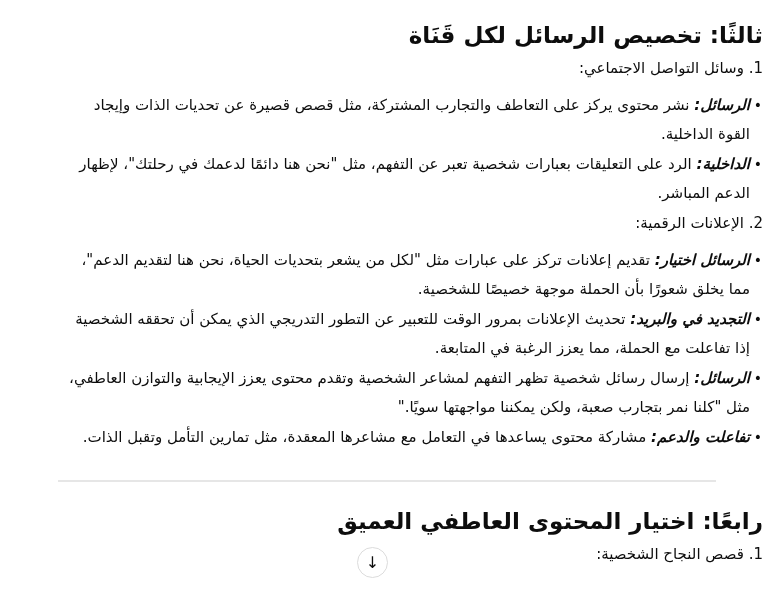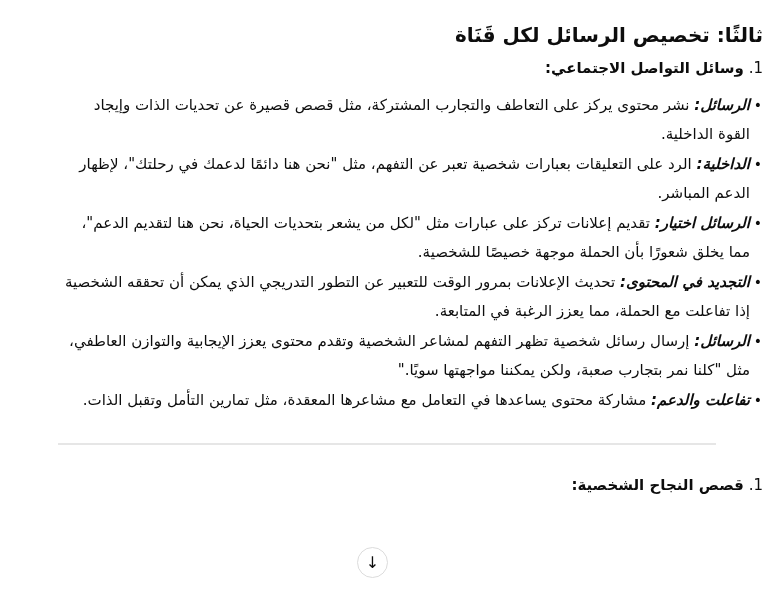--- a/index.html
+++ b/index.html
@@ -15,35 +15,35 @@
     direction: rtl;
     font-family: "DejaVu Sans", sans-serif;
     font-size: 15px;
     line-height: 29px;
     color: #0d0d0d;
   }
   .content {
     padding: 14px 7px 0 58px;
   }
   .heading {
-    font-size: 20px;
+    font-size: 23px;
     line-height: 26px;
     font-weight: 700;
     margin: 8px 0 6px 0;
     text-align: right;
   }
   .num-item {
     margin: 0 0 8px 0;
     text-align: right;
   }
   .num-item .num {
     font-weight: 400;
   }
   .num-item .title {
-    font-weight: 700;
+    font-weight: 400;
   }
   .bullets {
     margin: 0;
     padding: 0;
   }
   .bullet {
     position: relative;
     margin: 1px 0;
     padding-right: 13px;
     text-align: right;
@@ -92,27 +92,29 @@
 </head>
 <body>
 
 <div class="content" id="doc">
     <h3 class="heading">ثالثًا: تخصيص الرسائل لكل قَنَاة</h3>
     <div class="num-item"><span class="num">1. </span><span class="title">وسائل التواصل الاجتماعي:</span></div>
     <div class="bullets">
       <div class="bullet"><span class="marker">•</span><span class="lead">الرسائل:</span> <span class="text">نشر محتوى يركز على التعاطف والتجارب المشتركة، مثل قصص قصيرة عن تحديات الذات وإيجاد القوة الداخلية.</span></div>
       <div class="bullet"><span class="marker">•</span><span class="lead">الداخلية:</span> <span class="text">الرد على التعليقات بعبارات شخصية تعبر عن التفهم، مثل "نحن هنا دائمًا لدعمك في رحلتك"، لإظهار الدعم المباشر.</span></div>
     </div>
+    <div class="num-item"><span class="num">2. </span><span class="title">الإعلانات الرقمية:</span></div>
     <div class="bullets">
       <div class="bullet"><span class="marker">•</span><span class="lead">الرسائل اختيار:</span> <span class="text">تقديم إعلانات تركز على عبارات مثل "لكل من يشعر بتحديات الحياة، نحن هنا لتقديم الدعم"، مما يخلق شعورًا بأن الحملة موجهة خصيصًا للشخصية.</span></div>
-      <div class="bullet"><span class="marker">•</span><span class="lead">التجديد في المحتوى:</span> <span class="text">تحديث الإعلانات بمرور الوقت للتعبير عن التطور التدريجي الذي يمكن أن تحققه الشخصية إذا تفاعلت مع الحملة، مما يعزز الرغبة في المتابعة.</span></div>
+      <div class="bullet"><span class="marker">•</span><span class="lead">التجديد في والبريد:</span> <span class="text">تحديث الإعلانات بمرور الوقت للتعبير عن التطور التدريجي الذي يمكن أن تحققه الشخصية إذا تفاعلت مع الحملة، مما يعزز الرغبة في المتابعة.</span></div>
     </div>
     <div class="bullets">
       <div class="bullet"><span class="marker">•</span><span class="lead">الرسائل:</span> <span class="text">إرسال رسائل شخصية تظهر التفهم لمشاعر الشخصية وتقدم محتوى يعزز الإيجابية والتوازن العاطفي، مثل "كلنا نمر بتجارب صعبة، ولكن يمكننا مواجهتها سويًا."</span></div>
       <div class="bullet"><span class="marker">•</span><span class="lead">تفاعلت والدعم:</span> <span class="text">مشاركة محتوى يساعدها في التعامل مع مشاعرها المعقدة، مثل تمارين التأمل وتقبل الذات.</span></div>
     </div>
     <div class="divider"></div>
+    <h3 class="heading">رابعًا: اختيار المحتوى العاطفي العميق</h3>
     <div class="num-item"><span class="num">1. </span><span class="title">قصص النجاح الشخصية:</span></div>
   </div>
 
 <button class="scroll-btn">
   <span class="arrow">↓</span>
 </button>
 
 </body></html>

